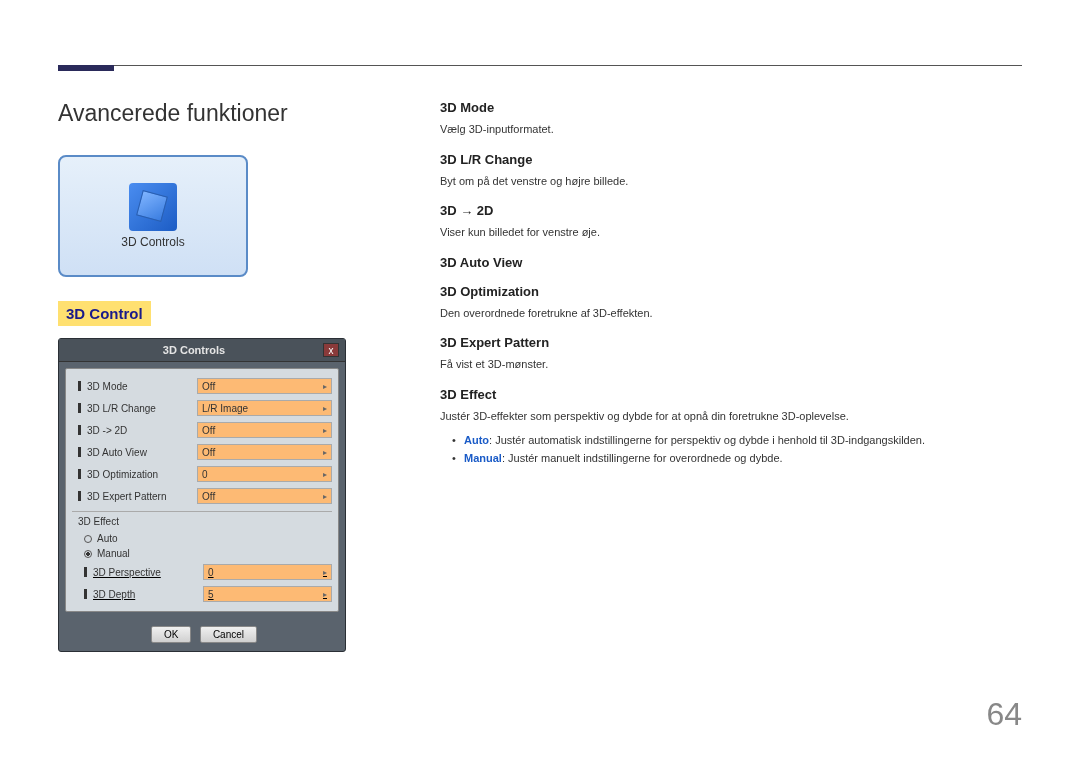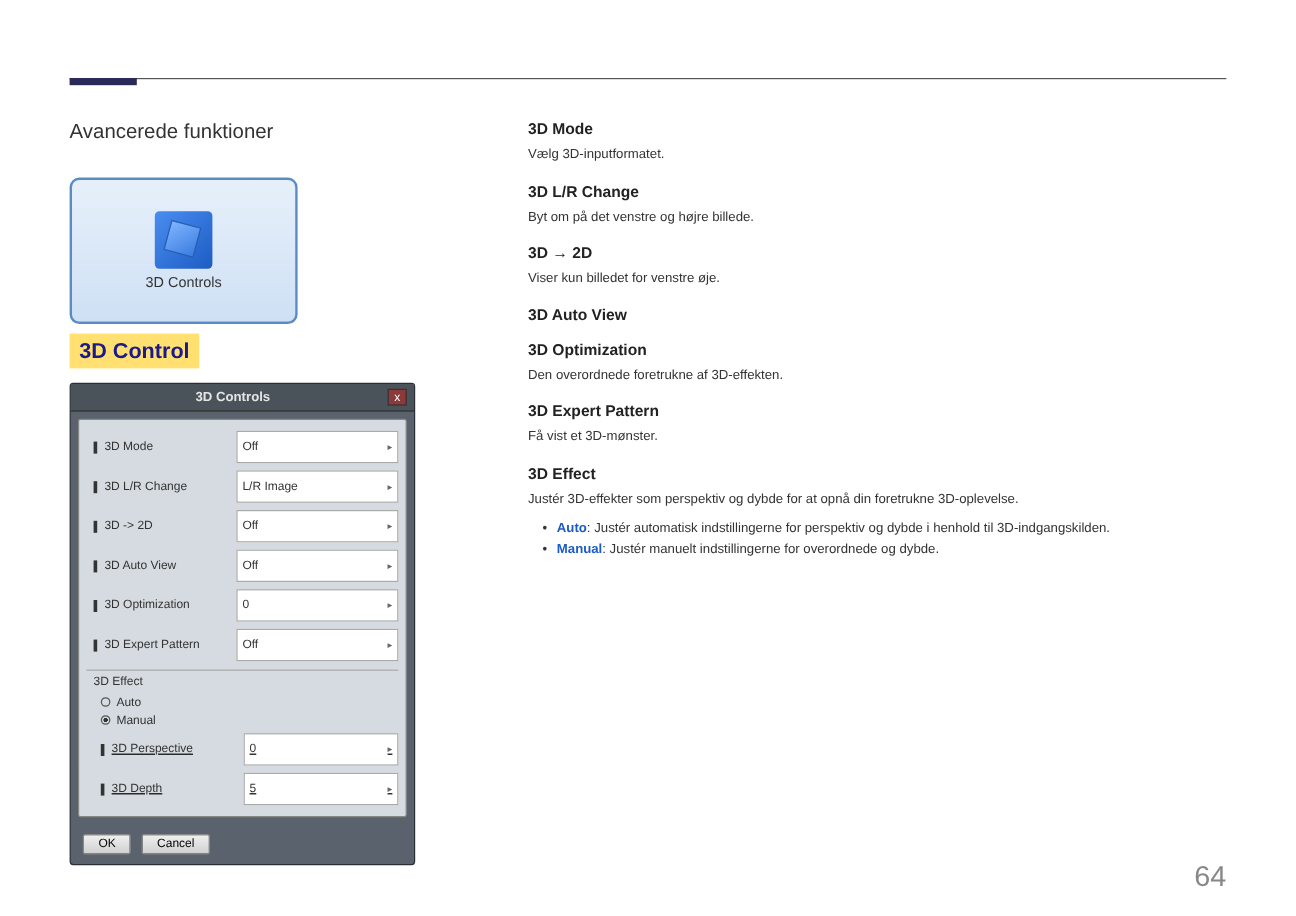--- a/index.html
+++ b/index.html
@@ -25,21 +25,21 @@
       height: 6px;
       background: #2a2a5a;
     }
     .left-col {
       position: absolute;
       top: 100px;
       left: 58px;
       width: 300px;
     }
     .page-title {
-      font-size: 17px;
+      font-size: 23px;
       font-weight: 500;
       color: #333;
       margin-bottom: 28px;
     }
     .thumbnail-panel {
       width: 190px;
       height: 122px;
       background: linear-gradient(180deg, #e6f0fa 0%, #cfe0f5 100%);
       border: 2px solid #5a8bc7;
       border-radius: 8px;
@@ -84,22 +84,22 @@
       position: relative;
     }
     .gear-small {
       position: absolute;
       bottom: -4px; right: -6px;
       width: 22px; height: 16px;
       background: linear-gradient(135deg, #ffda60, #3a9a3a);
       border-radius: 2px;
     }
     .section-heading {
-      margin-top: 8px;
-      font-size: 18px;
+      margin-top: 24px;
+      font-size: 15px;
       font-weight: bold;
       color: #1a1a8a;
       padding: 4px 8px;
       background: #ffe070;
       display: inline-block;
     }
     .controls-panel {
       margin-top: 12px;
       width: 288px;
       background: #5a636d;
@@ -149,23 +149,23 @@
       width: 3px; height: 10px;
       background: #333;
       margin-right: 6px;
       margin-left: 6px;
     }
     .ctrl-label {
       flex: 0 0 110px;
     }
     .ctrl-value {
       flex: 1;
-      background: #ffffff;
+      background: #fdba74;
       border: 1px solid #aaa;
-      height: 27px;
+      height: 16px;
       display: flex;
       align-items: center;
       justify-content: space-between;
       padding: 0 4px;
       font-size: 10px;
     }
     .ctrl-arrow {
       font-size: 8px;
       color: #666;
     }
@@ -187,21 +187,21 @@
       border-radius: 50%;
       border: 1px solid #555;
       margin-right: 5px;
       vertical-align: middle;
     }
     .radio-dot.sel {
       background: radial-gradient(circle, #333 40%, transparent 45%);
     }
     .sub-rows { padding-left: 6px; text-decoration: underline; }
     .btn-bar {
-      text-align: left;
+      text-align: center;
       padding: 6px 6px 0;
     }
     .panel-btn {
       display: inline-block;
       background: linear-gradient(#f0f0f0, #d0d0d0);
       border: 1px solid #888;
       font-size: 10px;
       padding: 2px 12px;
       margin-left: 4px;
       border-radius: 2px;
@@ -233,23 +233,23 @@
       padding-left: 24px;
       position: relative;
     }
     .bullet-list li::before {
       content: "•";
       position: absolute;
       left: 12px;
     }
     .page-num {
       position: absolute;
-      bottom: 18px;
+      bottom: 30px;
       right: 58px;
-      font-size: 24px;
+      font-size: 32px;
       color: #888;
       font-weight: 300;
     }
   </style>
 </head>
 <body>
 
 <div class="top-border"></div>
 <div class="top-thick"></div>
 

